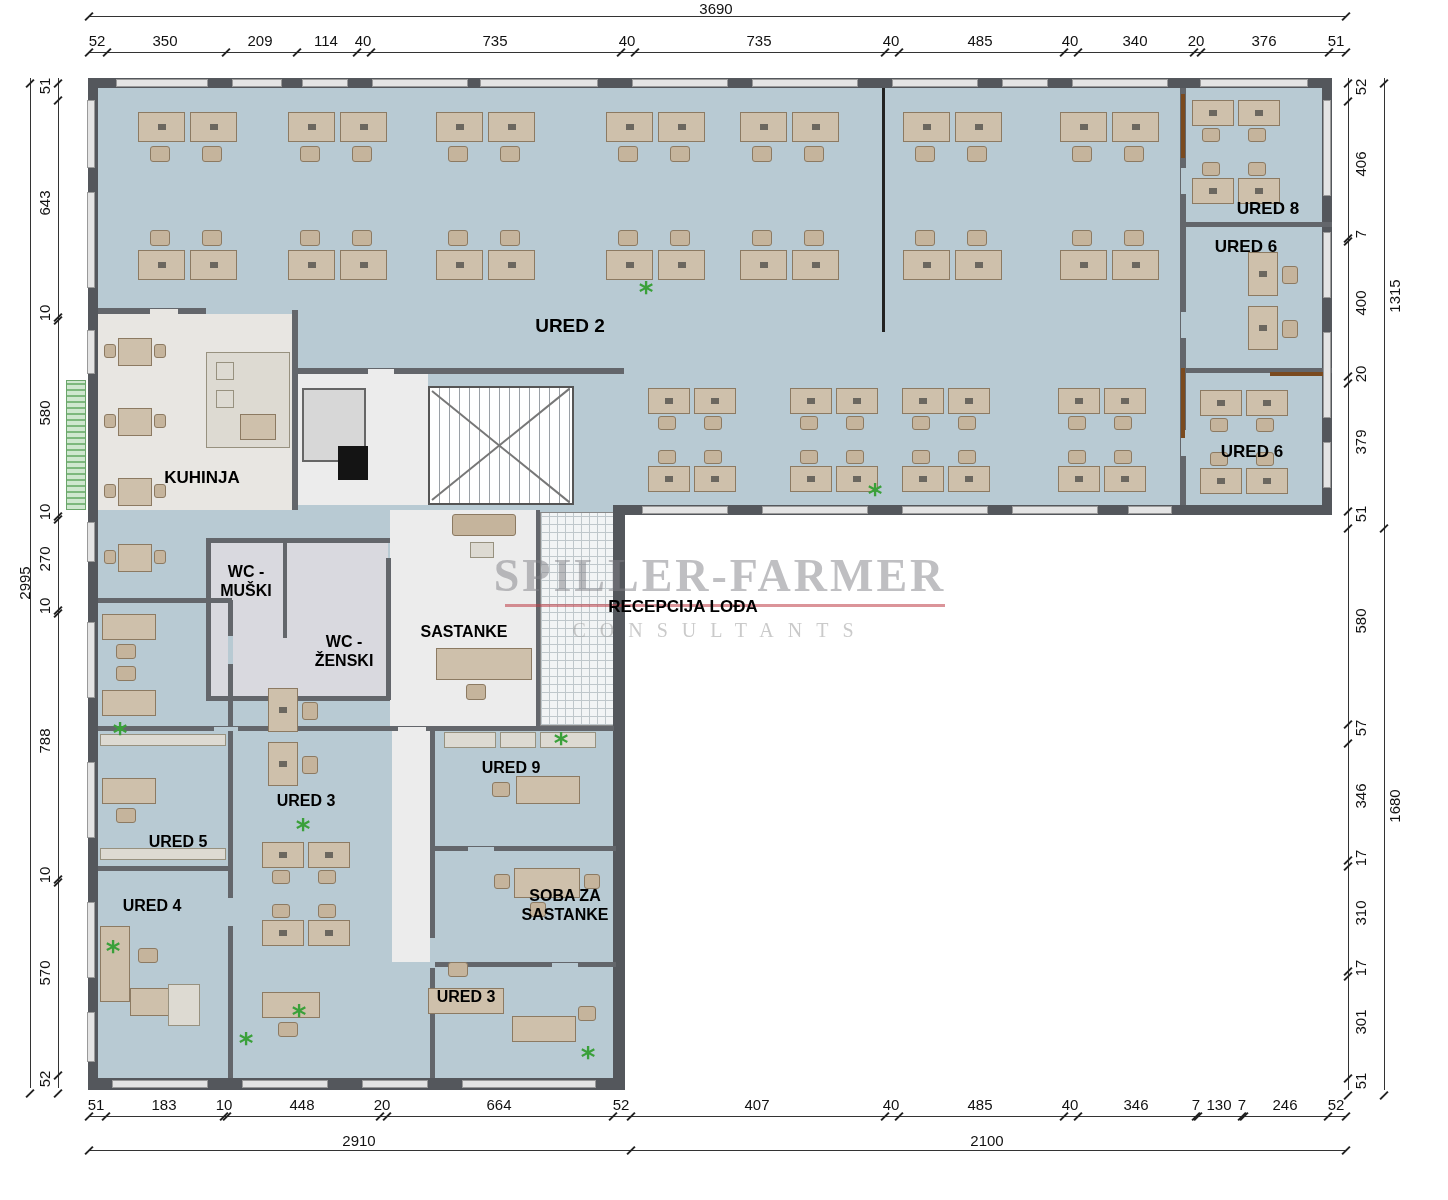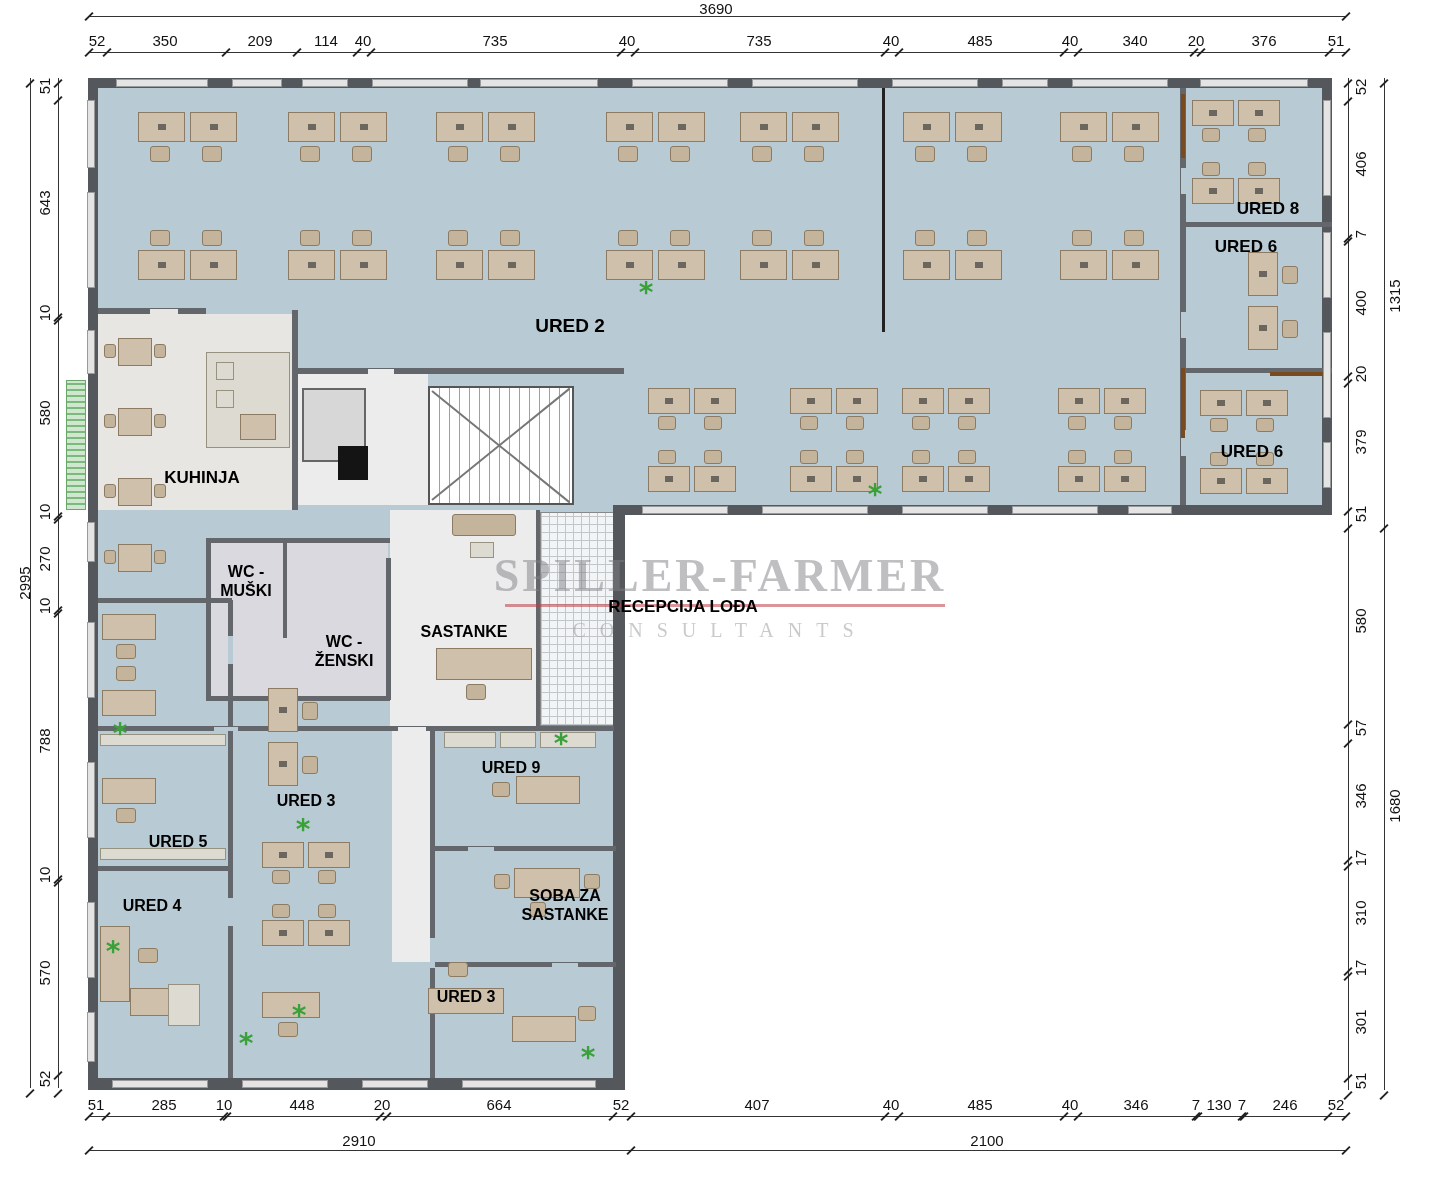--- a/index.html
+++ b/index.html
@@ -424,21 +424,21 @@
       <div class="tick" style="position: absolute; left: 634px; top: 47px;"></div>
       <div class="tick" style="position: absolute; left: 884px; top: 47px;"></div>
       <div class="tick" style="position: absolute; left: 898px; top: 47px;"></div>
       <div class="tick" style="position: absolute; left: 1063px; top: 47px;"></div>
       <div class="tick" style="position: absolute; left: 1077px; top: 47px;"></div>
       <div class="tick" style="position: absolute; left: 1193px; top: 47px;"></div>
       <div class="tick" style="position: absolute; left: 1200px; top: 47px;"></div>
       <div class="tick" style="position: absolute; left: 1328px; top: 47px;"></div>
       <div class="tick" style="position: absolute; left: 1345px; top: 47px;"></div>
       <div class="dim" style="position: absolute; left: 96px; top: 1104px;">51</div>
-      <div class="dim" style="position: absolute; left: 164px; top: 1104px;">285</div>
+      <div class="dim" style="position: absolute; left: 164px; top: 1104px;">183</div>
       <div class="dim" style="position: absolute; left: 224px; top: 1104px;">10</div>
       <div class="dim" style="position: absolute; left: 302px; top: 1104px;">448</div>
       <div class="dim" style="position: absolute; left: 382px; top: 1104px;">20</div>
       <div class="dim" style="position: absolute; left: 499px; top: 1104px;">664</div>
       <div class="dim" style="position: absolute; left: 621px; top: 1104px;">52</div>
       <div class="dim" style="position: absolute; left: 757px; top: 1104px;">407</div>
       <div class="dim" style="position: absolute; left: 891px; top: 1104px;">40</div>
       <div class="dim" style="position: absolute; left: 980px; top: 1104px;">485</div>
       <div class="dim" style="position: absolute; left: 1070px; top: 1104px;">40</div>
       <div class="dim" style="position: absolute; left: 1136px; top: 1104px;">346</div>

